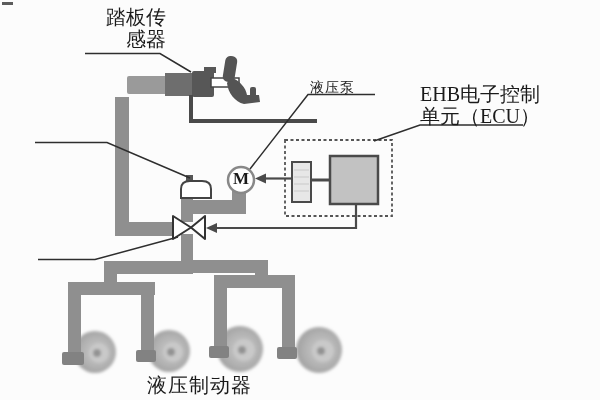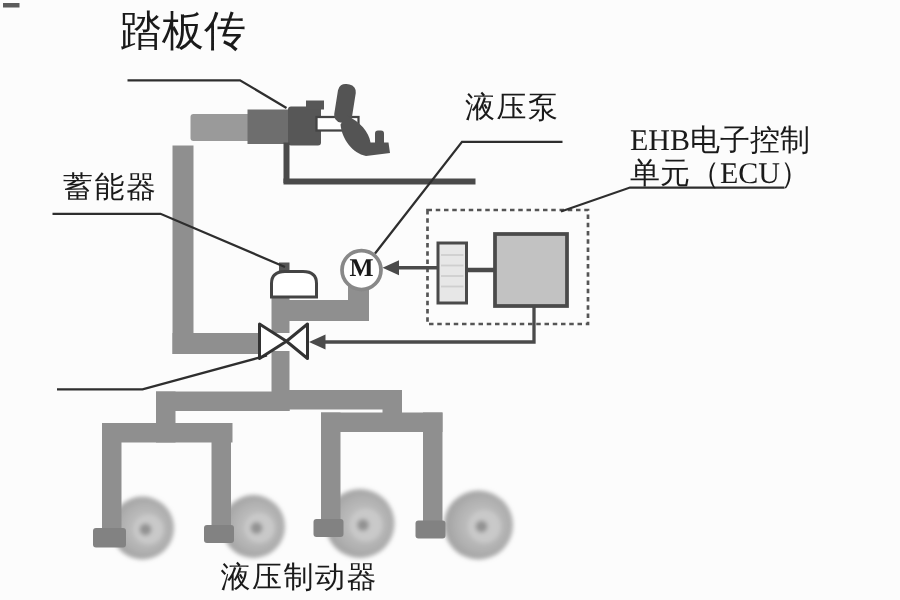--- a/index.html
+++ b/index.html
@@ -12,23 +12,23 @@
   #diagram-svg{position:absolute;left:0;top:0;}
   .label{
     position:absolute;
     color:#1a1a1a;
     font-family:"Liberation Serif", serif;
     line-height:1.12;
     white-space:nowrap;
   }
   .label .ln{display:block;}
   .center{text-align:center;}
-  #lbl-pedal{left:78px;top:6px;width:88px;font-size:28px;}
+  #lbl-pedal{left:78px;top:6px;width:88px;font-size:20px;text-align:right;}
   #lbl-accumulator{left:42px;top:114px;font-size:20px;letter-spacing:1px;}
-  #lbl-pump{left:310px;top:61px;font-size:20px;letter-spacing:1px;}
+  #lbl-pump{left:310px;top:80px;font-size:14px;letter-spacing:1px;}
   #lbl-ecu{left:420px;top:83px;font-size:20px;}
   #lbl-valve{left:34px;top:211px;width:66px;font-size:20px;}
   #lbl-brakes{left:147px;top:374px;font-size:20px;letter-spacing:1px;}
   #lbl-motor{
     left:232px;top:169px;width:18px;text-align:center;
     font-size:17px;font-weight:bold;
   }
 </style>
 </head>
 <body>
@@ -161,23 +161,23 @@
       <polyline points="85,53.5 160,53.5 191,72"></polyline>
       <polyline points="35,142.5 107,142.5 190,178"></polyline>
       <polyline points="375,94.5 308,94.5 250,169"></polyline>
       <polyline points="523,125 420,125 374,141"></polyline>
       <polyline points="38,259.5 95,259.5 178,237"></polyline>
     </g>
   </svg>
 
   <div class="label center" id="lbl-pedal">
     <span class="ln">踏板传</span>
+    <span class="ln">感器</span>
   </div>
 
-  <div class="label" id="lbl-accumulator">蓄能器</div>
 
   <div class="label" id="lbl-pump">液压泵</div>
 
   <div class="label" id="lbl-ecu">
     <span class="ln">EHB电子控制</span>
     <span class="ln">单元（ECU）</span>
   </div>
 
 
   <div class="label" id="lbl-brakes">液压制动器</div>

